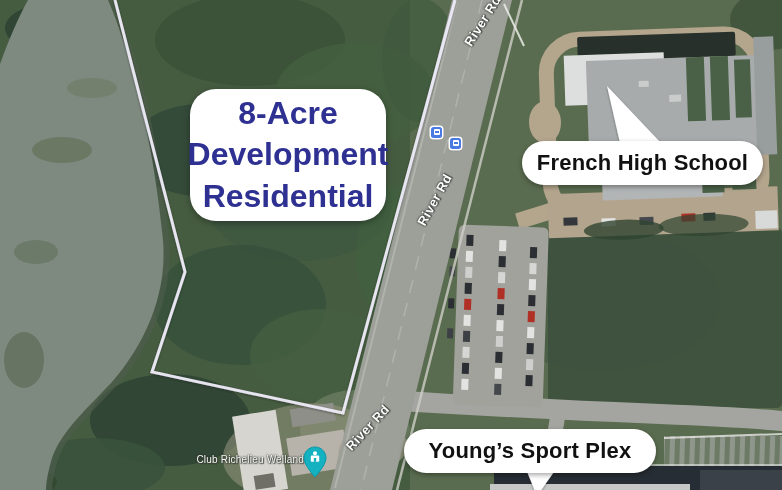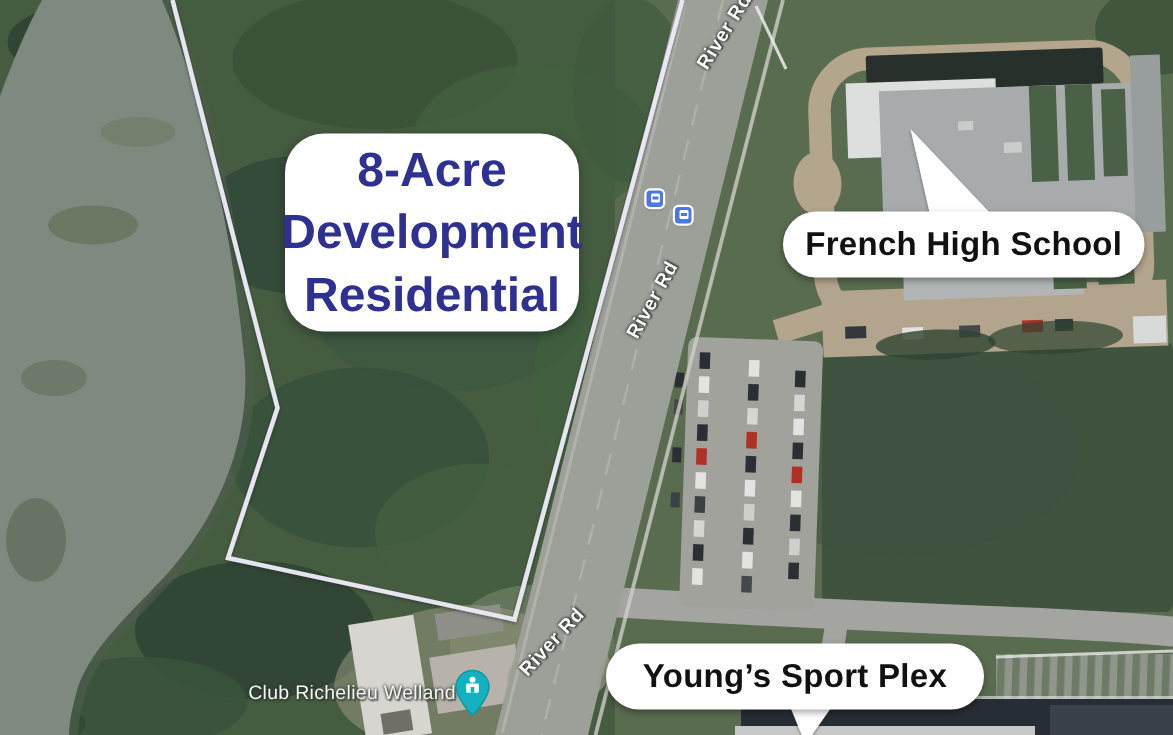--- a/index.html
+++ b/index.html
@@ -27,21 +27,21 @@
   .road-label{
     position:absolute;width:58px;height:16px;color:#fdfdfb;
     font-size:13px;font-weight:bold;letter-spacing:.4px;text-align:center;
     text-shadow:0 0 2px rgba(45,50,45,.95),0 0 2px rgba(45,50,45,.9),1px 1px 1px rgba(45,50,45,.7);
   }
   #road-label-top{left:454px;top:13px;transform:rotate(-58deg);}
   #road-label-mid{left:406px;top:192px;transform:rotate(-61deg);}
   #road-label-bot{left:339px;top:420px;transform:rotate(-47deg);}
   #poi-label{
     position:absolute;left:164px;top:454px;width:140px;height:18px;
-    color:#f4f6f2;font-size:13px;font-weight:500;text-align:right;letter-spacing:.2px;
+    color:#f4f6f2;font-size:10px;font-weight:500;text-align:right;letter-spacing:.2px;
     text-shadow:0 0 2px rgba(50,55,50,.95),0 0 2px rgba(50,55,50,.9),1px 1px 1px rgba(50,55,50,.7);
   }
   #poi-pin{position:absolute;left:303px;top:446px;width:24px;height:32px;}
   
   .bus-stop{
     position:absolute;width:11px;height:11px;background:#4b79e4;border-radius:2.5px;
     box-shadow:0 0 0 1.5px #ffffff,0 1px 2px rgba(0,0,0,.4);
   }
   .bus-stop::before{
     content:"";position:absolute;left:2.5px;top:2px;width:6px;height:5.5px;

